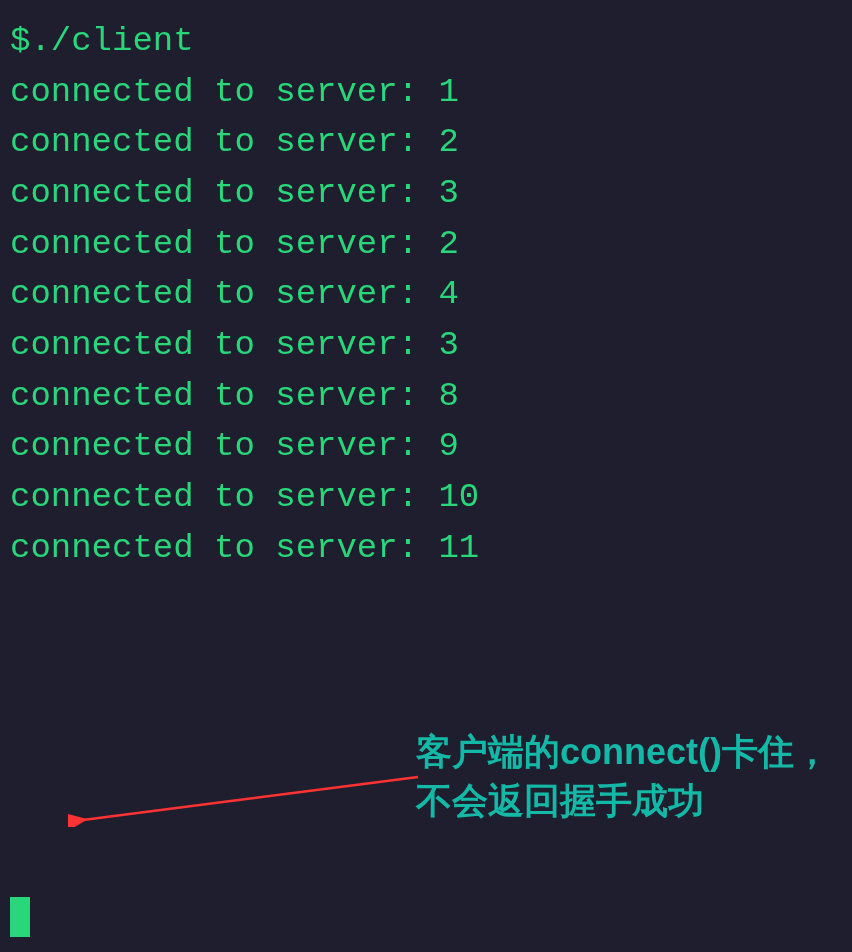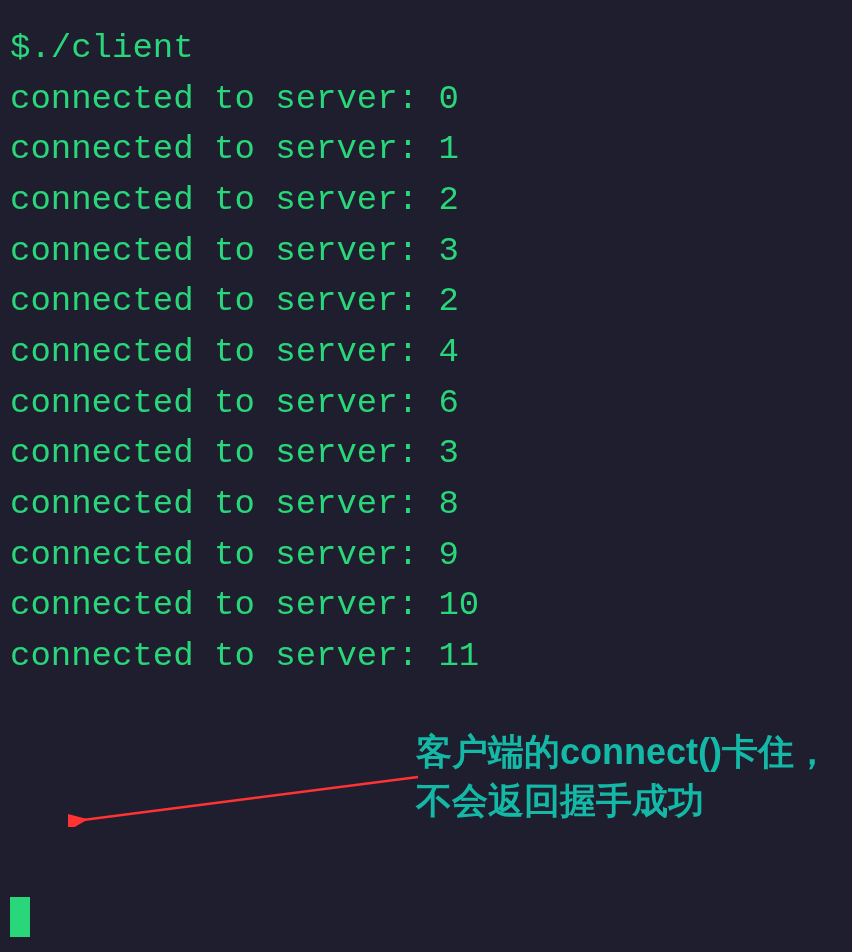--- a/index.html
+++ b/index.html
@@ -11,21 +11,21 @@
       background-color: #1e1e2e;
       width: 852px;
       height: 952px;
       font-family: 'Courier New', Consolas, monospace;
       font-size: 34px;
       font-weight: 500;
       overflow: hidden;
       position: relative;
     }
     .terminal {
-      padding: 23px 10px;
+      padding: 16px 10px;
       color: #2ad67a;
       line-height: 1.49;
     }
     .prompt-line {
       display: block;
     }
     .output-line {
       display: block;
     }
     .annotation {
@@ -64,27 +64,25 @@
       width: 20px;
       height: 40px;
       background-color: #2ad67a;
     }
   </style>
 </head>
 <body>
 
 <div class="terminal">
   <span class="prompt-line">$./client</span>
-  <span class="output-line">connected to server: 0</span>
   <span class="output-line">connected to server: 1</span>
   <span class="output-line">connected to server: 2</span>
   <span class="output-line">connected to server: 3</span>
   <span class="output-line">connected to server: 2</span>
   <span class="output-line">connected to server: 4</span>
-  <span class="output-line">connected to server: 6</span>
   <span class="output-line">connected to server: 3</span>
   <span class="output-line">connected to server: 8</span>
   <span class="output-line">connected to server: 9</span>
   <span class="output-line">connected to server: 10</span>
   <span class="output-line">connected to server: 11</span>
 </div>
 
 <div class="annotation">
   <div class="annotation-arrow">
     <svg viewBox="0 0 355 55">

